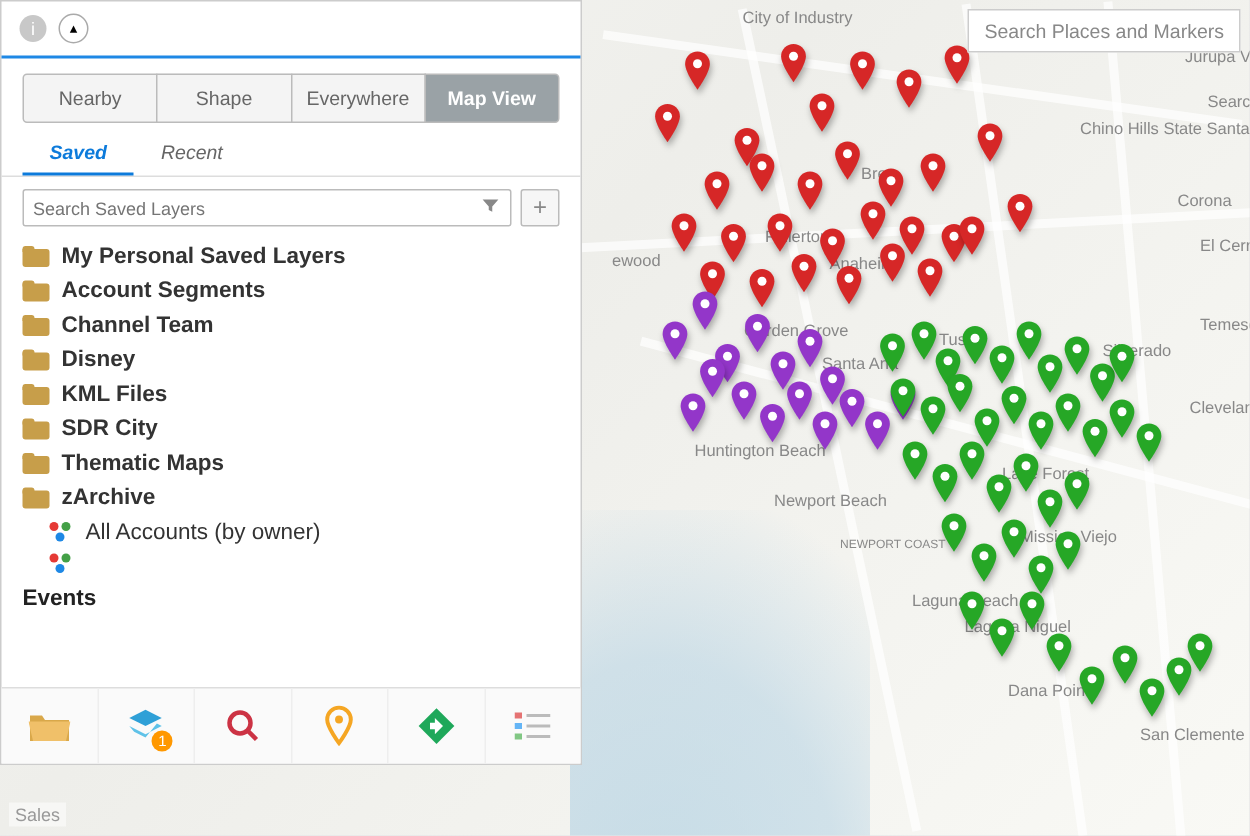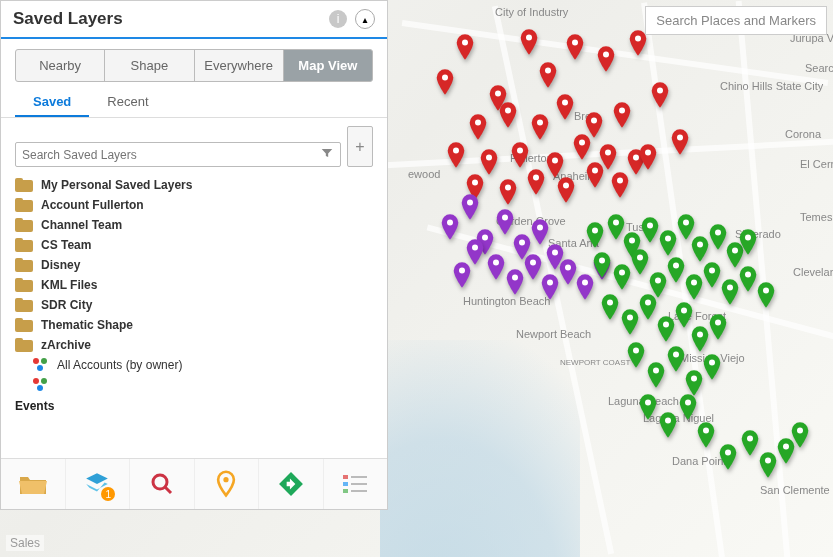--- a/index.html
+++ b/index.html
@@ -83,42 +83,41 @@
     margin-left: -1px;
   }
   .scope-tab:first-child { border-radius: 3px 0 0 3px; margin-left: 0; }
   .scope-tab:last-child { border-radius: 0 3px 3px 0; }
   .scope-tab.active { background: #9aa2a6; color: #fff; font-weight: bold; }
 
   .sr-tabs {
     display: flex; padding: 6px 14px 0; border-bottom: 1px solid #ddd;
   }
   .sr-tab {
-    padding: 6px 18px; font-size: 13px; color: #666; cursor: pointer; border-bottom: 2px solid transparent;
+    padding: 6px 18px; font-size: 13px; color: #666; cursor: pointer; border-bottom: 2px solid transparent; font-style: italic;
   }
   .sr-tab.active { color: #0d7bdb; font-weight: bold; border-bottom-color: #0d7bdb; }
 
   .search-row { display: flex; padding: 8px 14px; gap: 6px; }
   .search-input-wrap {
     flex: 1; display: flex; border: 1px solid #bbb; border-radius: 2px; align-items: center;
     padding: 3px 6px;
-    margin-top: 16px;
   }
   .search-input {
     flex: 1; border: none; outline: none; font-size: 12px; color: #555; background: transparent;
   }
   .filter-btn { color: #888; font-size: 14px; cursor: pointer; }
   .add-layer-btn {
     width: 26px; border: 1px solid #bbb; border-radius: 2px; display: flex; align-items: center; justify-content: center;
     font-size: 16px; color: #888; cursor: pointer; background: #f6f6f6;
   }
 
   .tree { flex: 1; overflow-y: auto; padding: 0 14px 8px; }
   .folder-row, .section-row, .item-row {
-    display: flex; align-items: center; padding: 3px 0; font-size: 12px; color: #333; cursor: pointer;
+    display: flex; align-items: center; padding: 3px 0; font-size: 15px; color: #333; cursor: pointer;
   }
   .folder-icon {
     width: 18px; height: 14px; margin-right: 8px; position: relative;
   }
   .folder-icon::before {
     content: ""; position: absolute; left: 0; top: 2px; width: 18px; height: 12px;
     background: #c79e4a; border-radius: 0 2px 2px 2px;
   }
   .folder-icon::after {
     content: ""; position: absolute; left: 0; top: 0; width: 8px; height: 4px;
@@ -158,21 +157,21 @@
 <div class="map-bg">
   <div class="map-water"></div>
   <div class="map-road r1"></div>
   <div class="map-road r2"></div>
   <div class="map-road r3"></div>
   <div class="map-road r4"></div>
   <div class="map-road r5"></div>
   <div class="map-road r6"></div>
   <div id="city-labels">
       <div class="city-label" style="left: 495px; top: 6px;">City of Industry</div>
-      <div class="city-label" style="left: 720px; top: 80px;">Chino Hills State City</div>
+      <div class="city-label" style="left: 720px; top: 80px;">Chino Hills State Santa</div>
       <div class="city-label" style="left: 805px; top: 62px;">Search</div>
       <div class="city-label" style="left: 785px; top: 128px;">Corona</div>
       <div class="city-label" style="left: 800px; top: 158px;">El Cerrito</div>
       <div class="city-label" style="left: 790px; top: 32px;">Jurupa Valley</div>
       <div class="city-label" style="left: 574px; top: 110px;">Brea</div>
       <div class="city-label" style="left: 510px; top: 152px;">Fullerton</div>
       <div class="city-label" style="left: 553px; top: 170px;">Anaheim</div>
       <div class="city-label" style="left: 408px; top: 168px;">ewood</div>
       <div class="city-label" style="left: 496px; top: 215px;">Garden Grove</div>
       <div class="city-label" style="left: 548px; top: 237px;">Santa Ana</div>
@@ -543,21 +542,20 @@
 </div>
 
 <div class="search-box">
   <span>Search Places and Markers</span>
 </div>
 
 <div class="google-credit">Sales</div>
 
 <div class="panel">
   <div class="panel-header">
-    <div class="panel-title">Saved Layers</div>
     <div class="panel-info">i</div>
     <div class="panel-collapse">▴</div>
   </div>
 
   <div class="scope-tabs" id="scope-tabs">
       <div class="scope-tab">Nearby</div>
       <div class="scope-tab">Shape</div>
       <div class="scope-tab">Everywhere</div>
       <div class="scope-tab active">Map View</div>
     </div>
@@ -579,45 +577,41 @@
     <div class="add-layer-btn">+</div>
   </div>
 
   <div class="tree" id="tree">
       <div class="folder-row">
         <span class="folder-icon"></span>
         <span class="folder-label">My Personal Saved Layers</span>
       </div>
       <div class="folder-row">
         <span class="folder-icon"></span>
-        <span class="folder-label">Account Fullerton</span>
+        <span class="folder-label">Account Segments</span>
       </div>
       <div class="folder-row">
         <span class="folder-icon"></span>
         <span class="folder-label">Channel Team</span>
       </div>
       <div class="folder-row">
         <span class="folder-icon"></span>
-        <span class="folder-label">CS Team</span>
-      </div>
-      <div class="folder-row">
-        <span class="folder-icon"></span>
         <span class="folder-label">Disney</span>
       </div>
       <div class="folder-row">
         <span class="folder-icon"></span>
         <span class="folder-label">KML Files</span>
       </div>
       <div class="folder-row">
         <span class="folder-icon"></span>
         <span class="folder-label">SDR City</span>
       </div>
       <div class="folder-row">
         <span class="folder-icon"></span>
-        <span class="folder-label">Thematic Shape</span>
+        <span class="folder-label">Thematic Maps</span>
       </div>
       <div class="folder-row">
         <span class="folder-icon"></span>
         <span class="folder-label">zArchive</span>
       </div>
       <div class="item-row">
         <span class="marker-cluster-icon">
           <span class="dot d-red"></span>
           <span class="dot d-green"></span>
           <span class="dot d-blue"></span>

